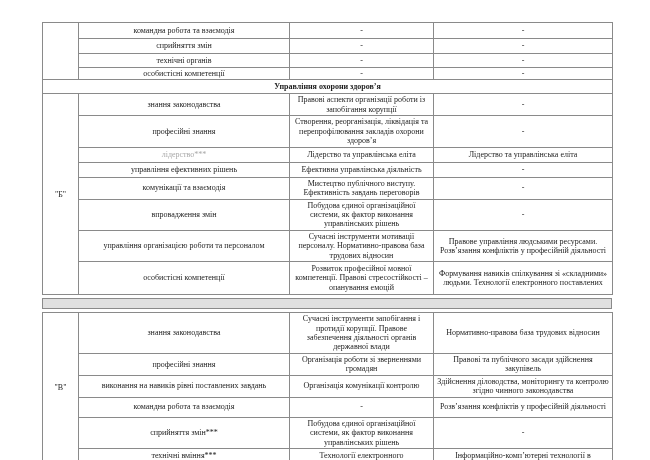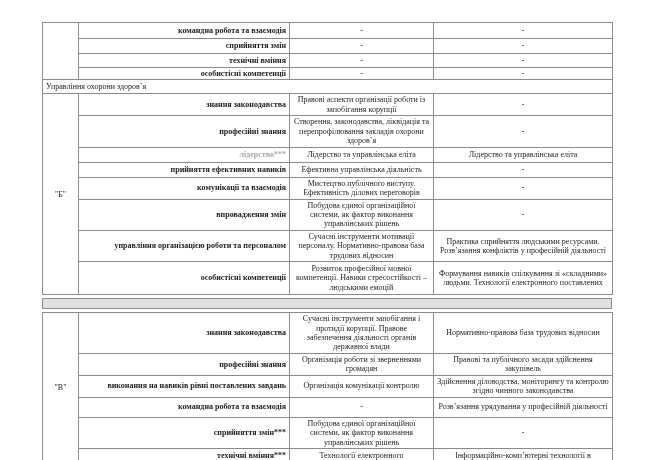--- a/index.html
+++ b/index.html
@@ -13,23 +13,23 @@
   table.tbl td {
     border:1px solid #8a8a8a;
     font-size:8px; line-height:1.18;
     padding:1px 3px; overflow:hidden; vertical-align:middle;
   }
   col.c1 { width:36px; }
   col.c2 { width:211px; }
   col.c3 { width:144px; }
   col.c4 { width:179px; }
   td.lbl  { text-align:center; }
-  td.comp { text-align:right; padding-left:4px;font-weight:bold; }
+  td.comp { text-align:center; padding-left:4px; }
   td.c    { text-align:center; }
-  td.head { font-weight:normal; font-size:9px; border-top:2px solid #6f6f6f; }
+  td.head { font-weight:bold; text-align:center; font-size:9px; border-top:2px solid #6f6f6f; }
   td.muted { color:#a8a8a8; }
   .sep { height:9px; background:#e0e0e0; border:1px solid #8a8a8a; margin:3px 0; }
 </style>
 </head>
 <body>
 
 <div class="doc">
 
   <table class="tbl">
     <colgroup>
@@ -44,21 +44,21 @@
         <td class="comp">командна робота та взаємодія</td>
         <td class="c">-</td>
         <td class="c">-</td>
       </tr>
       <tr style="height:15px">
         <td class="comp">сприйняття змін</td>
         <td class="c">-</td>
         <td class="c">-</td>
       </tr>
       <tr style="height:14px">
-        <td class="comp">технічні вміння</td>
+        <td class="comp">технічні органів</td>
         <td class="c">-</td>
         <td class="c">-</td>
       </tr>
       <tr style="height:11px">
         <td class="comp">особистісні компетенції</td>
         <td class="c">-</td>
         <td class="c">-</td>
       </tr>
 
       <tr style="height:14px">
@@ -66,51 +66,51 @@
       </tr>
 
       <tr style="height:17px">
         <td class="lbl" rowspan="8">"Б"</td>
         <td class="comp">знання законодавства</td>
         <td class="c">Правові аспекти організації роботи із запобігання корупції</td>
         <td class="c">-</td>
       </tr>
       <tr style="height:24px">
         <td class="comp">професійні знання</td>
-        <td class="c">Створення, законодавства, ліквідація та перепрофілювання закладів охорони здоров’я</td>
+        <td class="c">Створення, реорганізація, ліквідація та перепрофілювання закладів охорони здоров’я</td>
         <td class="c">-</td>
       </tr>
       <tr style="height:15px">
         <td class="comp muted">лідерство***</td>
         <td class="c">Лідерство та управлінська еліта</td>
         <td class="c">Лідерство та управлінська еліта</td>
       </tr>
       <tr style="height:15px">
-        <td class="comp">прийняття ефективних навиків</td>
+        <td class="comp">управління ефективних рішень</td>
         <td class="c">Ефективна управлінська діяльність</td>
         <td class="c">-</td>
       </tr>
       <tr style="height:21px">
         <td class="comp">комунікації та взаємодія</td>
-        <td class="c">Мистецтво публічного виступу. Ефективність ділових переговорів</td>
+        <td class="c">Мистецтво публічного виступу. Ефективність завдань переговорів</td>
         <td class="c">-</td>
       </tr>
       <tr style="height:28px">
         <td class="comp">впровадження змін</td>
         <td class="c">Побудова єдиної організаційної системи, як фактор виконання управлінських рішень</td>
         <td class="c">-</td>
       </tr>
       <tr style="height:30px">
         <td class="comp">управління організацією роботи та персоналом</td>
         <td class="c">Сучасні інструменти мотивації персоналу. Нормативно-правова база трудових відносин</td>
-        <td class="c">Практика сприйняття людськими ресурсами. Розв’язання конфліктів у професійній діяльності</td>
+        <td class="c">Правове управління людськими ресурсами. Розв’язання конфліктів у професійній діяльності</td>
       </tr>
       <tr style="height:33px">
         <td class="comp">особистісні компетенції</td>
-        <td class="c">Розвиток професійної мовної компетенції. Навики стресостійкості –людськими емоцій</td>
+        <td class="c">Розвиток професійної мовної компетенції. Правові стресостійкості –опанування емоцій</td>
         <td class="c">Формування навиків спілкування зі «складними» людьми. Технології електронного поставлених</td>
       </tr>
     </tbody>
   </table>
 
   <div class="sep"></div>
 
   <table class="tbl">
     <colgroup>
         <col class="c1">
@@ -131,21 +131,21 @@
         <td class="c">Правові та публічного засади здійснення закупівель</td>
       </tr>
       <tr style="height:20px">
         <td class="comp">виконання на навиків рівні поставлених завдань</td>
         <td class="c">Організація комунікації контролю</td>
         <td class="c">Здійснення діловодства, моніторингу та контролю згідно чинного законодавства</td>
       </tr>
       <tr style="height:20px">
         <td class="comp">командна робота та взаємодія</td>
         <td class="c">-</td>
-        <td class="c">Розв’язання урядування у професійній діяльності</td>
+        <td class="c">Розв’язання конфліктів у професійній діяльності</td>
       </tr>
       <tr style="height:30px">
         <td class="comp">сприйняття змін***</td>
         <td class="c">Побудова єдиної організаційної системи, як фактор виконання управлінських рішень</td>
         <td class="c">-</td>
       </tr>
       <tr style="height:15px">
         <td class="comp">технічні вміння***</td>
         <td class="c">Технології електронного</td>
         <td class="c">Інформаційно-комп’ютерні  технології в</td>

